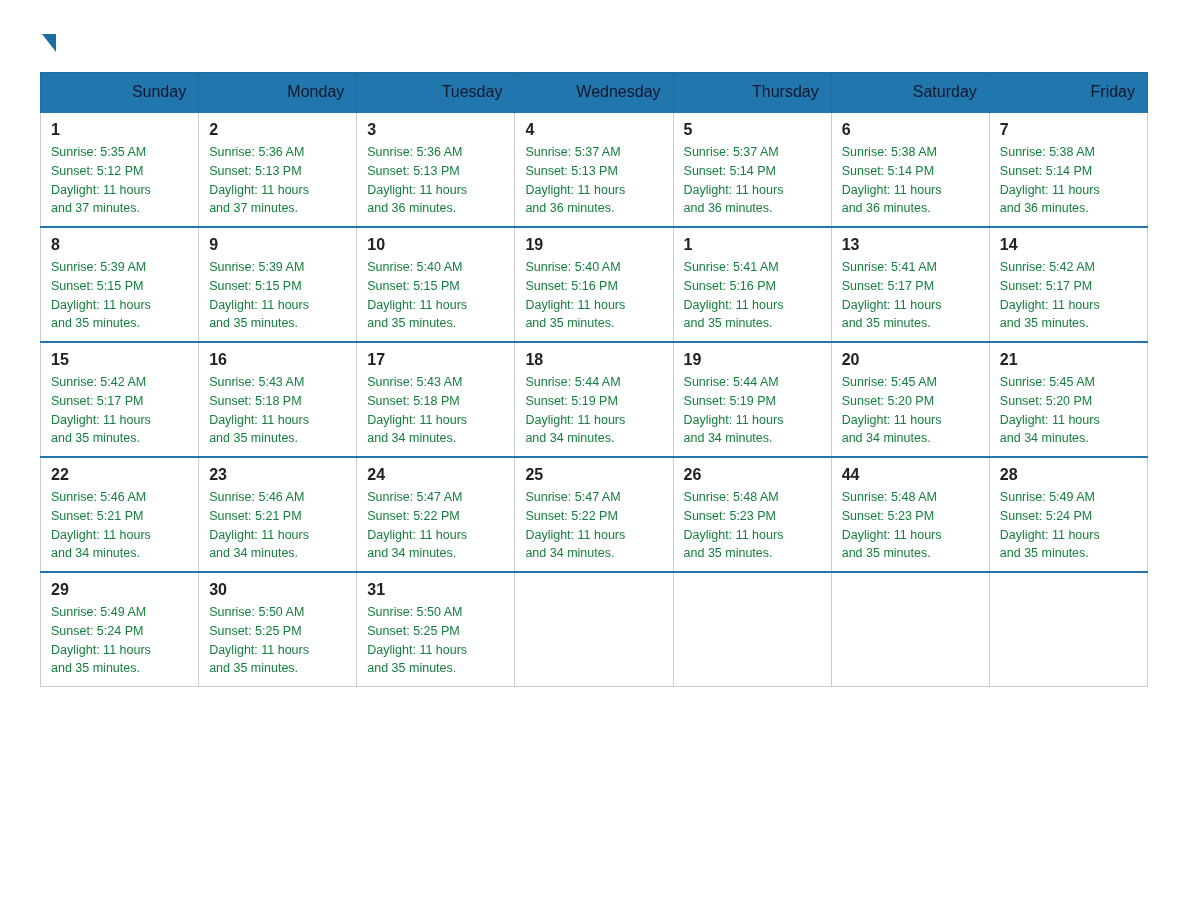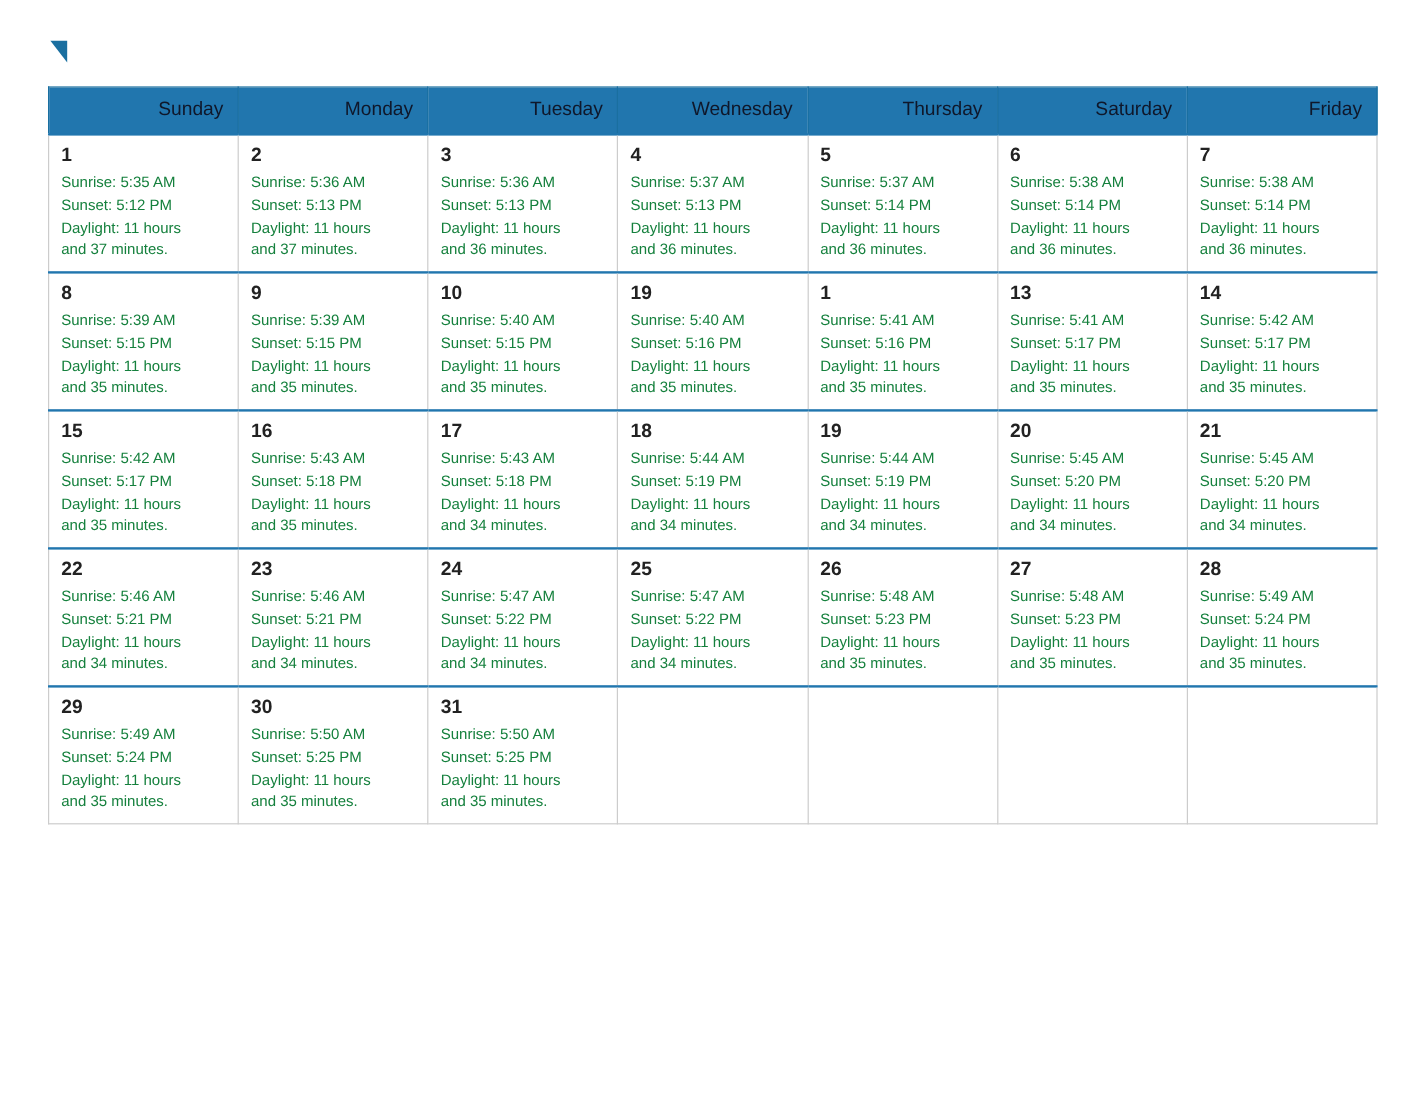--- a/index.html
+++ b/index.html
@@ -340,21 +340,21 @@
       </td>
         <td>
         <span class="day-number">26</span>
         <div class="day-info">
           Sunrise: 5:48 AM<br>
           Sunset: 5:23 PM<br>
           Daylight: 11 hours<br>and 35 minutes.
         </div>
       </td>
         <td>
-        <span class="day-number">27</span>
+        <span class="day-number">44</span>
         <div class="day-info">
           Sunrise: 5:48 AM<br>
           Sunset: 5:23 PM<br>
           Daylight: 11 hours<br>and 35 minutes.
         </div>
       </td>
         <td>
         <span class="day-number">28</span>
         <div class="day-info">
           Sunrise: 5:49 AM<br>

